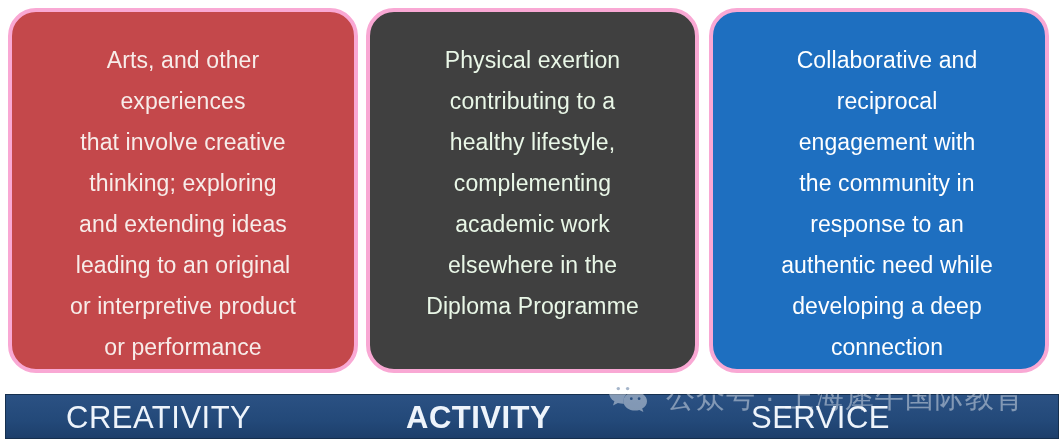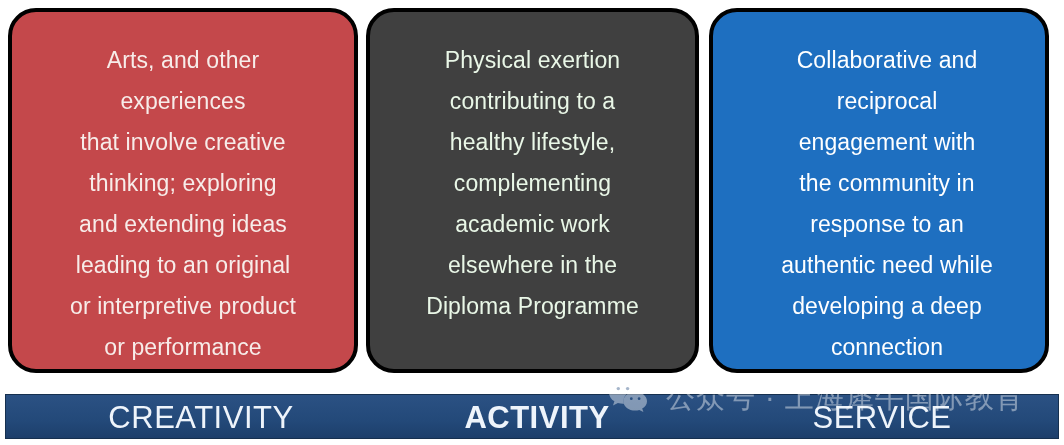--- a/index.html
+++ b/index.html
@@ -17,21 +17,21 @@
     height: 445px;
     background: #ffffff;
     overflow: hidden;
   }
 
   
   .card {
     position: absolute;
     top: 8px;
     height: 365px;
-    border: 4px solid #000000;
+    border: 4px solid #f9a8d4;
     border-radius: 28px;
     box-sizing: border-box;
     display: flex;
     align-items: flex-start;
     justify-content: center;
     padding: 28px 14px 14px 14px;
     z-index: 2;
   }
   .card-text {
     color: #f7ece9;
@@ -71,21 +71,21 @@
     box-sizing: border-box;
     z-index: 3;
   }
   .band-label {
     position: absolute;
     top: 2px;
     font-size: 31px;
     line-height: 41px;
     color: #eef4fb;
     letter-spacing: 0.5px;
-    text-align: center;
+    text-align: left;
     white-space: nowrap;
   }
   #label-creativity { left: 60px;  width: 270px; }
   #label-activity   { left: 400px; width: 262px; font-weight: bold; }
   #label-service    { left: 745px; width: 262px; }
 
   
   #watermark {
     position: absolute;
     left: 608px;

